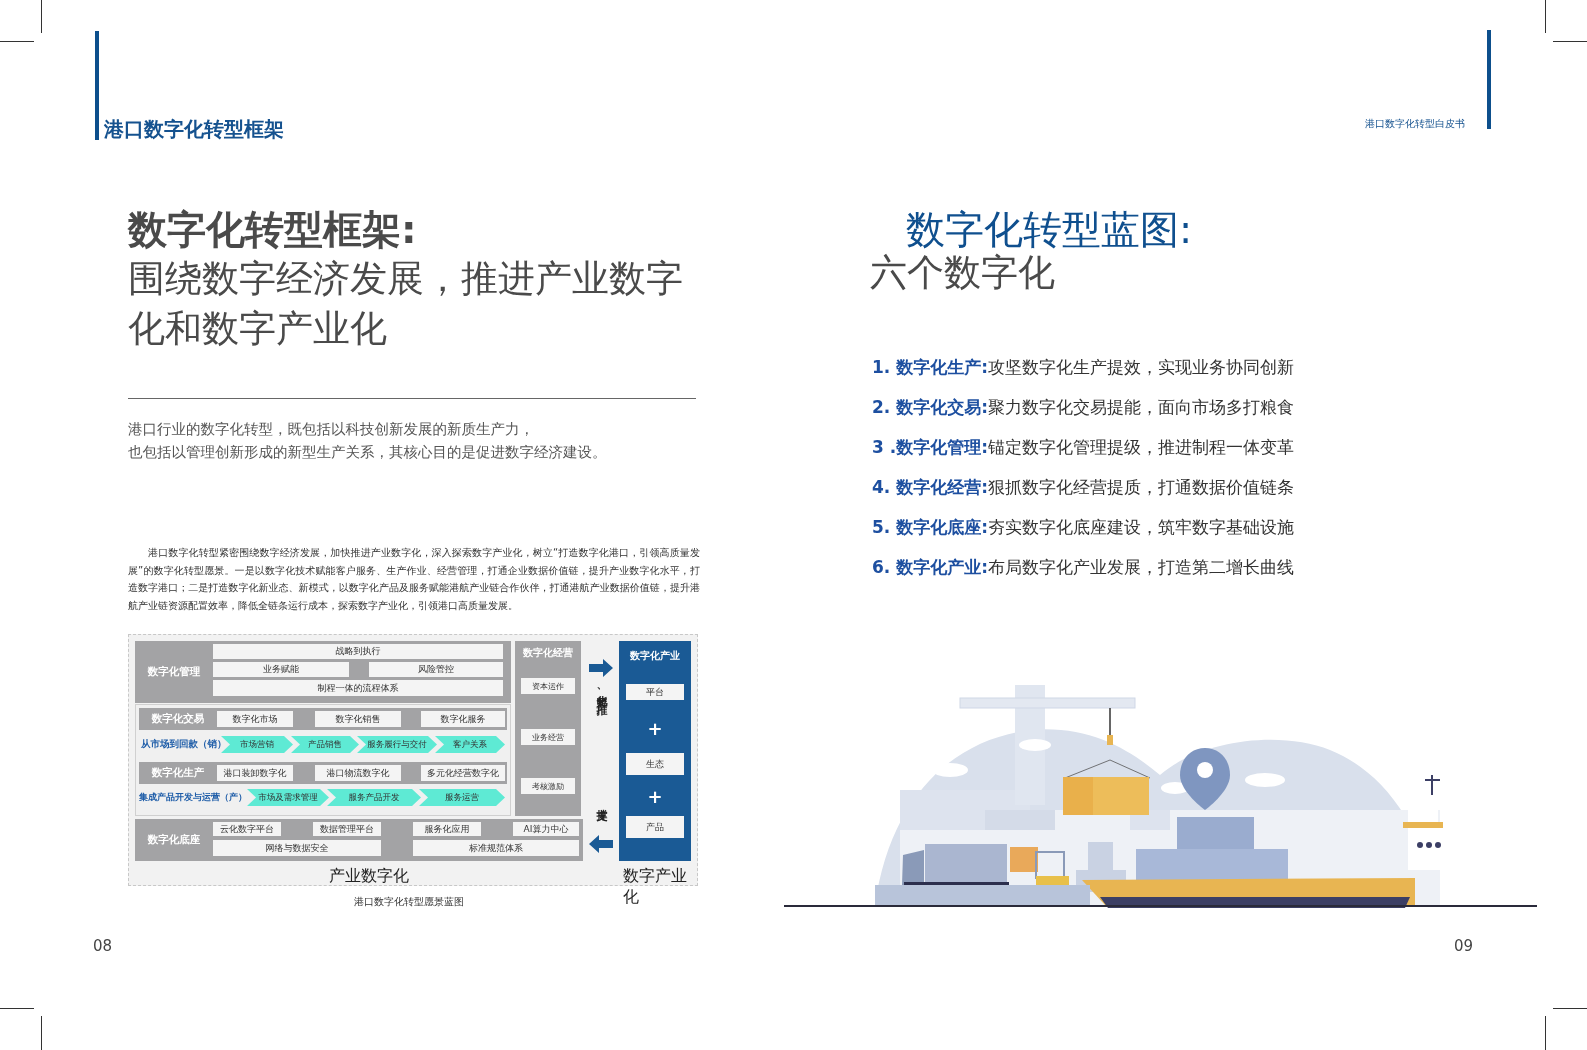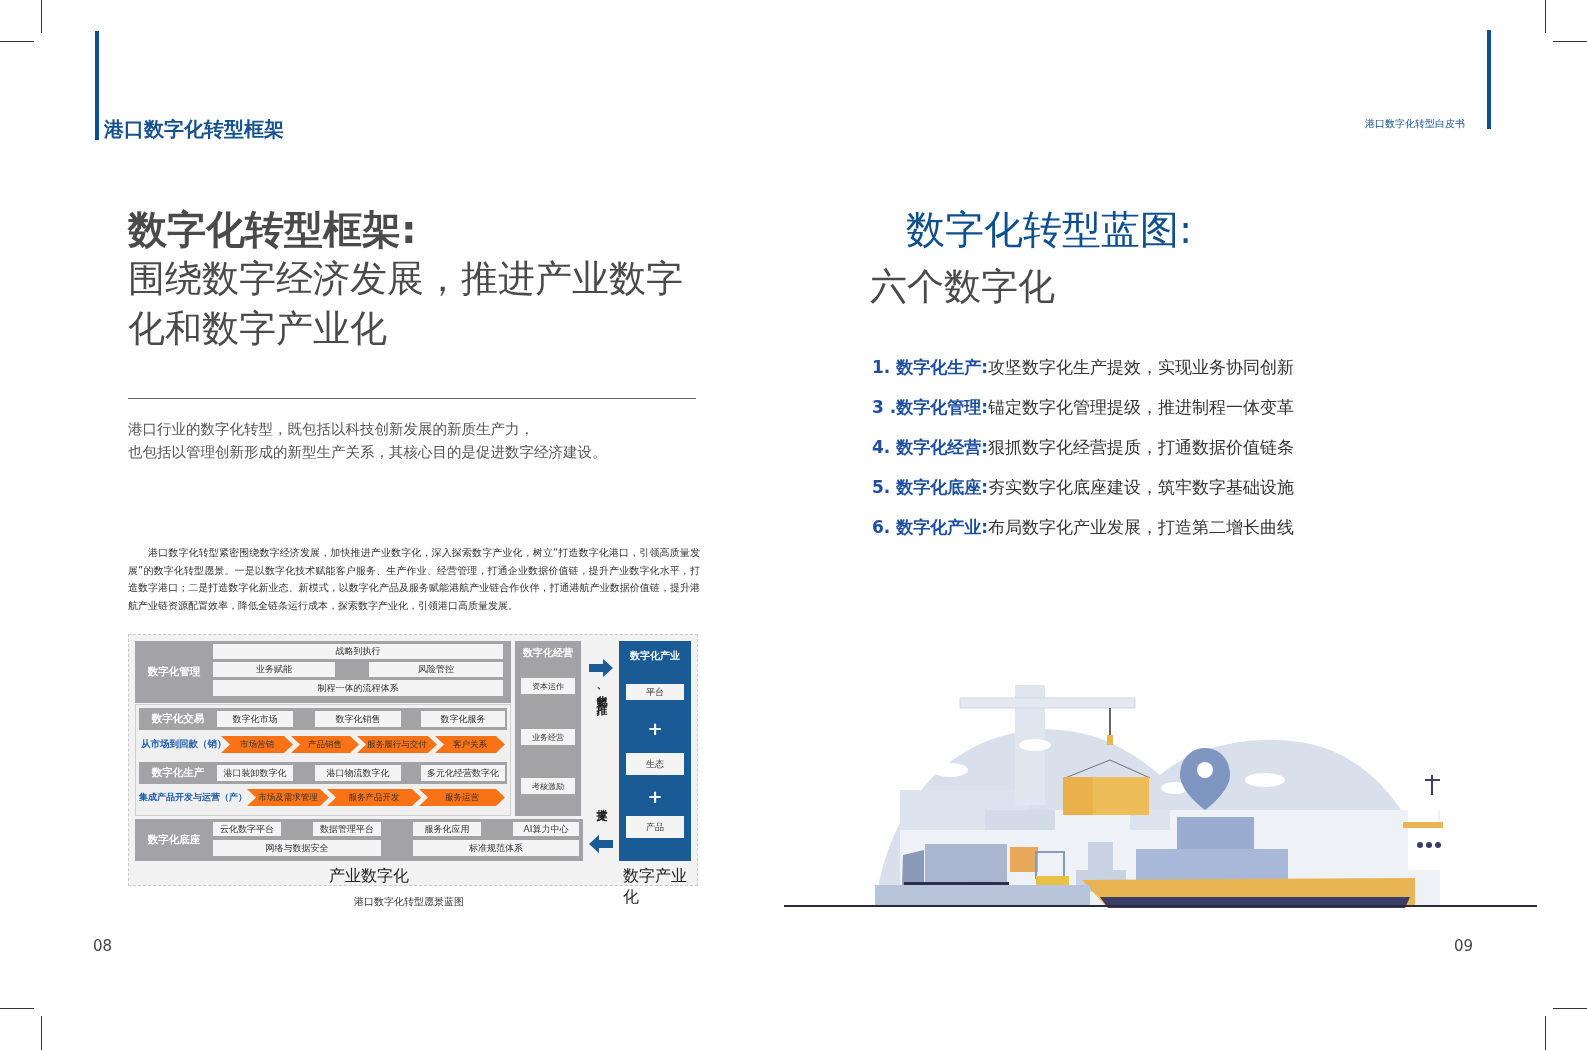--- a/index.html
+++ b/index.html
@@ -20,29 +20,29 @@
   .l-rule { position: absolute; left: 128px; top: 398px; width: 568px; height: 1px; background: #666; }
   .l-intro { position: absolute; left: 128px; top: 418px; font-size: 14.5px; color: #555; line-height: 23px; }
   .l-body { position: absolute; left: 128px; top: 544px; width: 572px; font-size: 10px; color: #333; line-height: 17.5px; text-indent: 20px; text-align: justify; }
 
   
   .diagram { position: absolute; left: 128px; top: 634px; width: 570px; height: 252px; border: 1px dashed #c8c8c8; background: #f2f2f2; }
   .d-grey { background: #a3a3a5; }
   .d-cell { position: absolute; background: #f4f4f4; color: #333; font-size: 9px; display: flex; align-items: center; justify-content: center; }
   .d-label { position: absolute; color: #fff; font-size: 10.5px; font-weight: bold; display: flex; align-items: center; justify-content: center; }
   .d-blue-label { position: absolute; color: #1d5ca8; font-size: 9.5px; font-weight: bold; display: flex; align-items: center; }
-  .chev { position: absolute; height: 17px; background: #f97316; color: #333; font-size: 8.5px; display: flex; align-items: center; justify-content: center;
+  .chev { position: absolute; height: 17px; background: #5eead4; color: #333; font-size: 8.5px; display: flex; align-items: center; justify-content: center;
           clip-path: polygon(0 0, calc(100% - 9px) 0, 100% 50%, calc(100% - 9px) 100%, 0 100%, 9px 50%); }
   .d-foot { position: absolute; font-size: 16px; color: #222; }
   .d-caption { position: absolute; left: 354px; top: 895px; font-size: 10px; color: #333; }
   .vert-text { position: absolute; font-size: 11px; font-weight: bold; color: #222; writing-mode: vertical-rl; letter-spacing: -1px; }
 
   
   .r-title-bold { position: absolute; left: 906px; top: 204px; font-size: 39px; font-weight: normal; color: #0f4f8e; line-height: 52px; }
-  .r-title-light { position: absolute; left: 870px; top: 262px; font-size: 37px; color: #4a4a4a; line-height: 50px; }
+  .r-title-light { position: absolute; left: 870px; top: 248px; font-size: 37px; color: #4a4a4a; line-height: 50px; }
   .r-list { position: absolute; left: 872px; top: 347px; list-style: none; }
   .r-list li { font-size: 17px; line-height: 40px; color: #333; white-space: nowrap; }
   .r-list .key { color: #1d4fa0; font-weight: bold; }
 
   .page-num { position: absolute; top: 937px; font-size: 15px; color: #444; }
   .bottom-line { position: absolute; left: 784px; top: 905px; width: 753px; height: 1.5px; background: #2a2a3a; }
 </style>
 </head>
 <body>
 
@@ -67,21 +67,21 @@
   <div>港口行业的数字化转型，既包括以科技创新发展的新质生产力，</div>
   <div>也包括以管理创新形成的新型生产关系，其核心目的是促进数字经济建设。</div>
 </div>
 <div class="l-body">港口数字化转型紧密围绕数字经济发展，加快推进产业数字化，深入探索数字产业化，树立“打造数字化港口，引领高质量发展”的数字化转型愿景。一是以数字化技术赋能客户服务、生产作业、经营管理，打通企业数据价值链，提升产业数字化水平，打造数字港口；二是打造数字化新业态、新模式，以数字化产品及服务赋能港航产业链合作伙伴，打通港航产业数据价值链，提升港航产业链资源配置效率，降低全链条运行成本，探索数字产业化，引领港口高质量发展。</div>
 
 <div class="diagram">
 
   <div class="d-grey" style="position:absolute;left:6px;top:6px;width:376px;height:62px;"></div>
   <div class="d-label" style="left:6px;top:6px;width:78px;height:62px;">数字化管理</div>
   <div class="d-cell" style="left:84px;top:9px;width:290px;height:15px;">战略到执行</div>
-  <div class="d-cell" style="left:84px;top:27px;width:122px;height:15px;">业务赋能</div>
+  <div class="d-cell" style="left:84px;top:27px;width:136px;height:15px;">业务赋能</div>
   <div class="d-cell" style="left:240px;top:27px;width:134px;height:15px;">风险管控</div>
   <div class="d-cell" style="left:84px;top:45px;width:290px;height:16px;">制程一体的流程体系</div>
 
   <div style="position:absolute;left:6px;top:69px;width:376px;height:112px;border:1px solid #d0d0d0;background:#f0f0f0;"></div>
 
   <div class="d-grey" style="position:absolute;left:10px;top:73px;width:368px;height:22px;"></div>
   <div class="d-label" style="left:10px;top:73px;width:78px;height:22px;">数字化交易</div>
   <div class="d-cell" style="left:88px;top:76px;width:76px;height:16px;">数字化市场</div>
   <div class="d-cell" style="left:186px;top:76px;width:86px;height:16px;">数字化销售</div>
   <div class="d-cell" style="left:292px;top:76px;width:84px;height:16px;">数字化服务</div>
@@ -138,20 +138,21 @@
 </div>
 <div class="d-caption">港口数字化转型愿景蓝图</div>
 
 <div class="page-num" style="left:93px;text-align:center;">08</div>
 
 <div class="r-title-bold">数字化转型蓝图:</div>
 <div class="r-title-light">六个数字化</div>
 
 <ul class="r-list">
   <li><span class="key">1. 数字化生产:</span><span>攻坚数字化生产提效，实现业务协同创新</span></li>
+  <li><span class="key">2. 数字化交易:</span><span>聚力数字化交易提能，面向市场多打粮食</span></li>
   <li><span class="key">3 .数字化管理:</span><span>锚定数字化管理提级，推进制程一体变革</span></li>
   <li><span class="key">4. 数字化经营:</span><span>狠抓数字化经营提质，打通数据价值链条</span></li>
   <li><span class="key">5. 数字化底座:</span><span>夯实数字化底座建设，筑牢数字基础设施</span></li>
   <li><span class="key">6. 数字化产业:</span><span>布局数字化产业发展，打造第二增长曲线</span></li>
 </ul>
 
 <svg style="position:absolute;left:860px;top:680px;" width="680" height="230" viewBox="0 0 680 230">
 
   <path d="M15,225 C30,120 90,60 170,50 C230,45 270,70 300,95 C340,60 420,50 470,70 C520,90 560,140 580,225 Z" fill="#d9e0ec"></path>
   <rect x="40" y="130" width="540" height="95" fill="#eef1f6"></rect>

